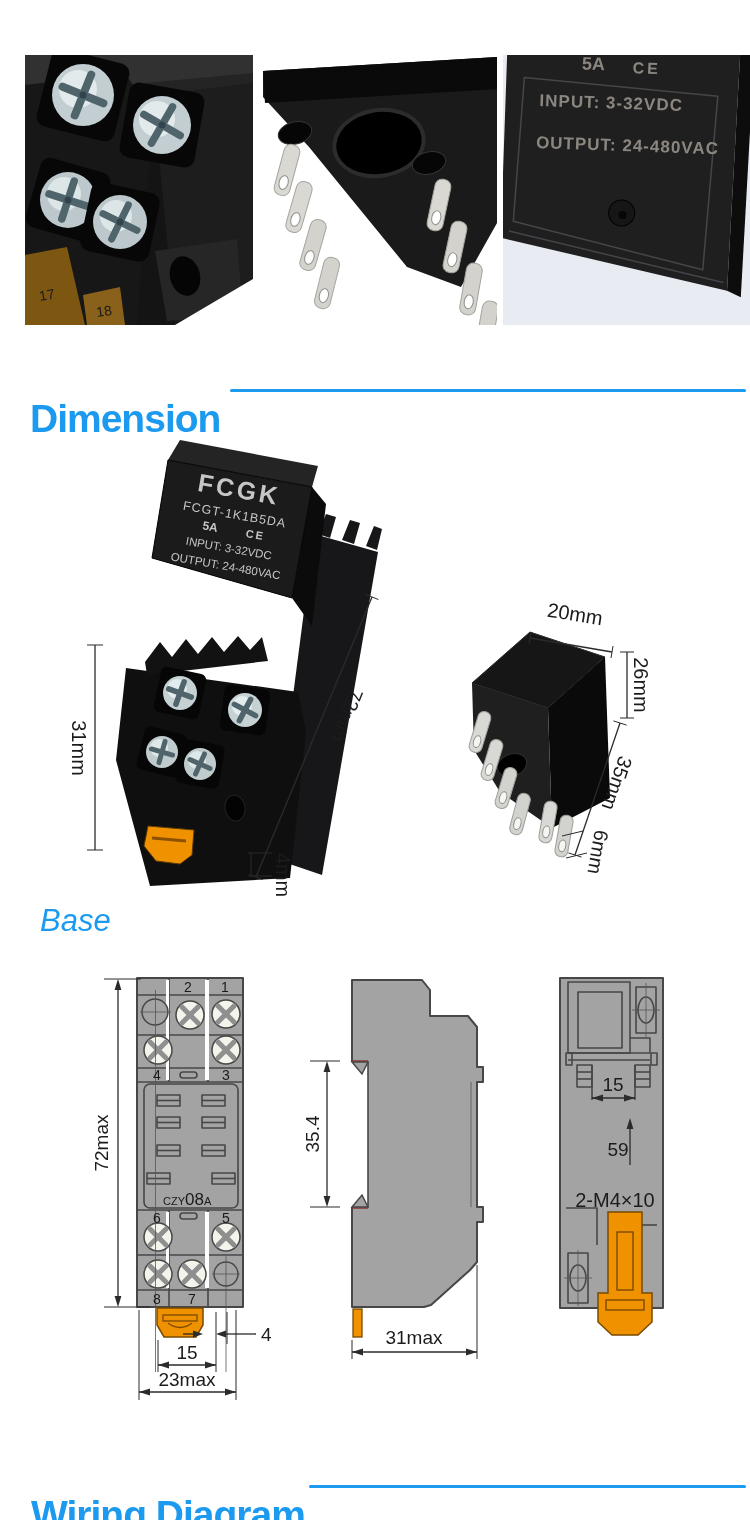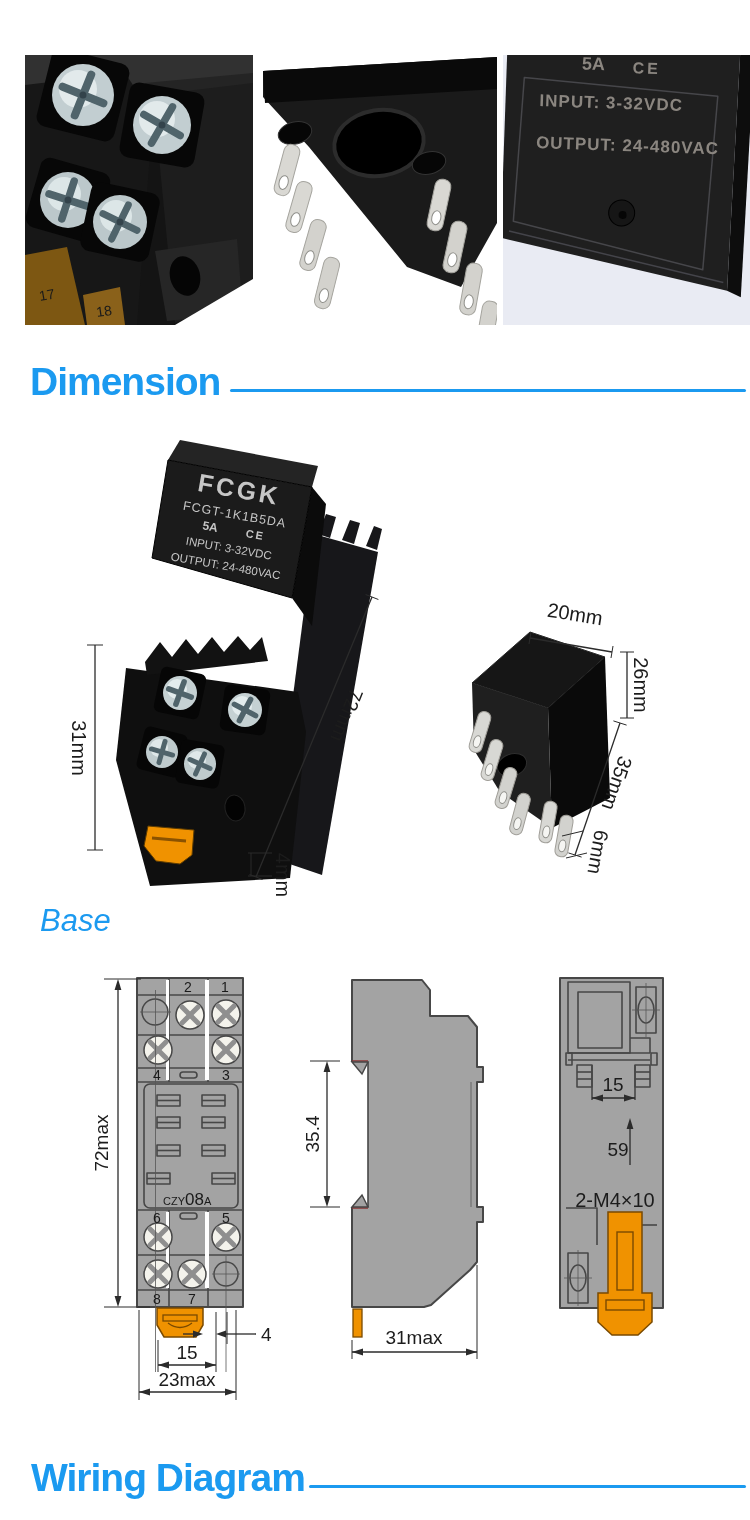--- a/index.html
+++ b/index.html
@@ -1,20 +1,20 @@
 <!DOCTYPE html>
 <html><head>
 <meta charset="utf-8">
 <style>
   html,body{margin:0;padding:0;background:#fff;}
   #page{position:relative;width:750px;height:1520px;background:#ffffff;overflow:hidden;
         font-family:"Liberation Sans",sans-serif;}
   .abs{position:absolute;}
   .heading{color:#1B9AF0;line-height:1;white-space:nowrap;}
-  .h-bold{font-weight:700;font-size:39px;letter-spacing:-1px;}
+  .h-bold{font-weight:700;font-size:39px;letter-spacing:-1px;margin-top:37px;}
   .h-light{font-weight:400;font-size:31px;letter-spacing:0;font-style:italic;}
   .divider{background:#1B9AF0;height:3px;border-radius:2px;}
   svg text{font-family:"Liberation Sans",sans-serif;}
   .dimtxt{fill:#1c1c1c;font-size:20px;}
   .dimtxt2{fill:#1c1c1c;font-size:19px;}
   .eng{stroke:#2b2b2b;stroke-width:1.3;fill:none;}
   .tick{stroke:#2b2b2b;stroke-width:1;fill:none;}
   .cl{stroke:#555;stroke-width:0.8;fill:none;}
   .arr{fill:#2b2b2b;stroke:none;}
   .body{fill:#A3A3A3;stroke:#474747;stroke-width:2;stroke-linejoin:round;}

